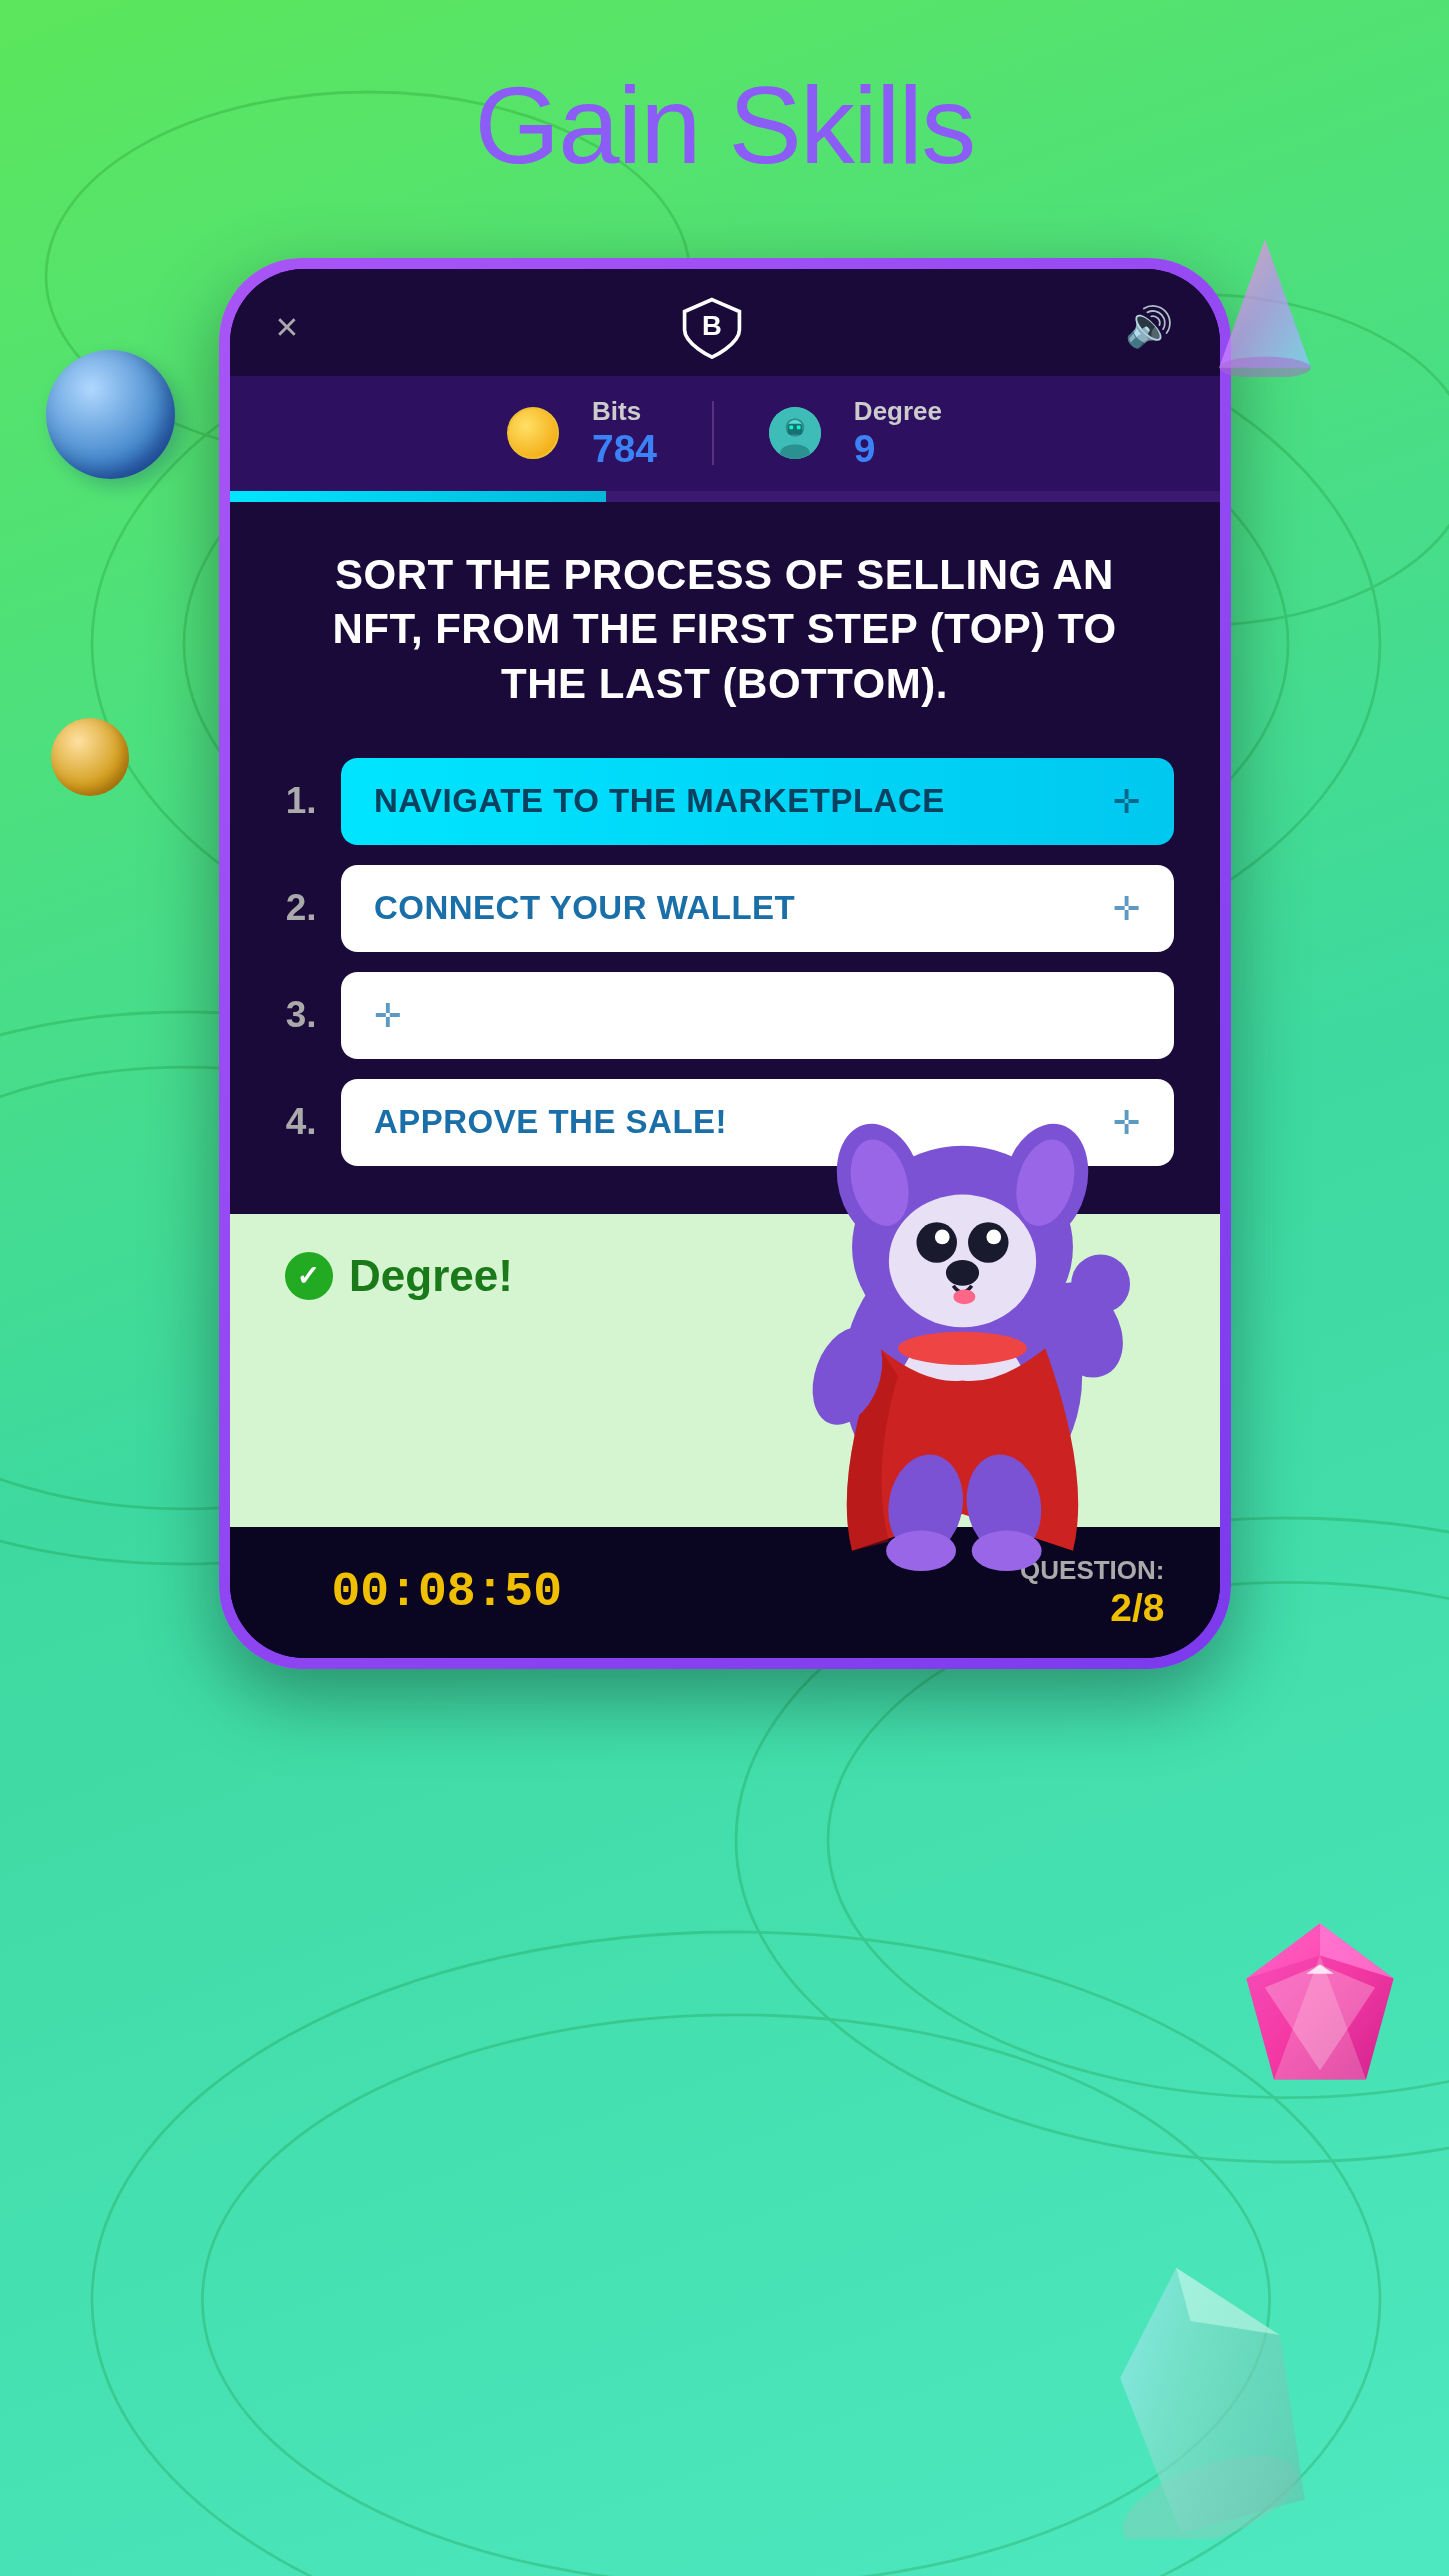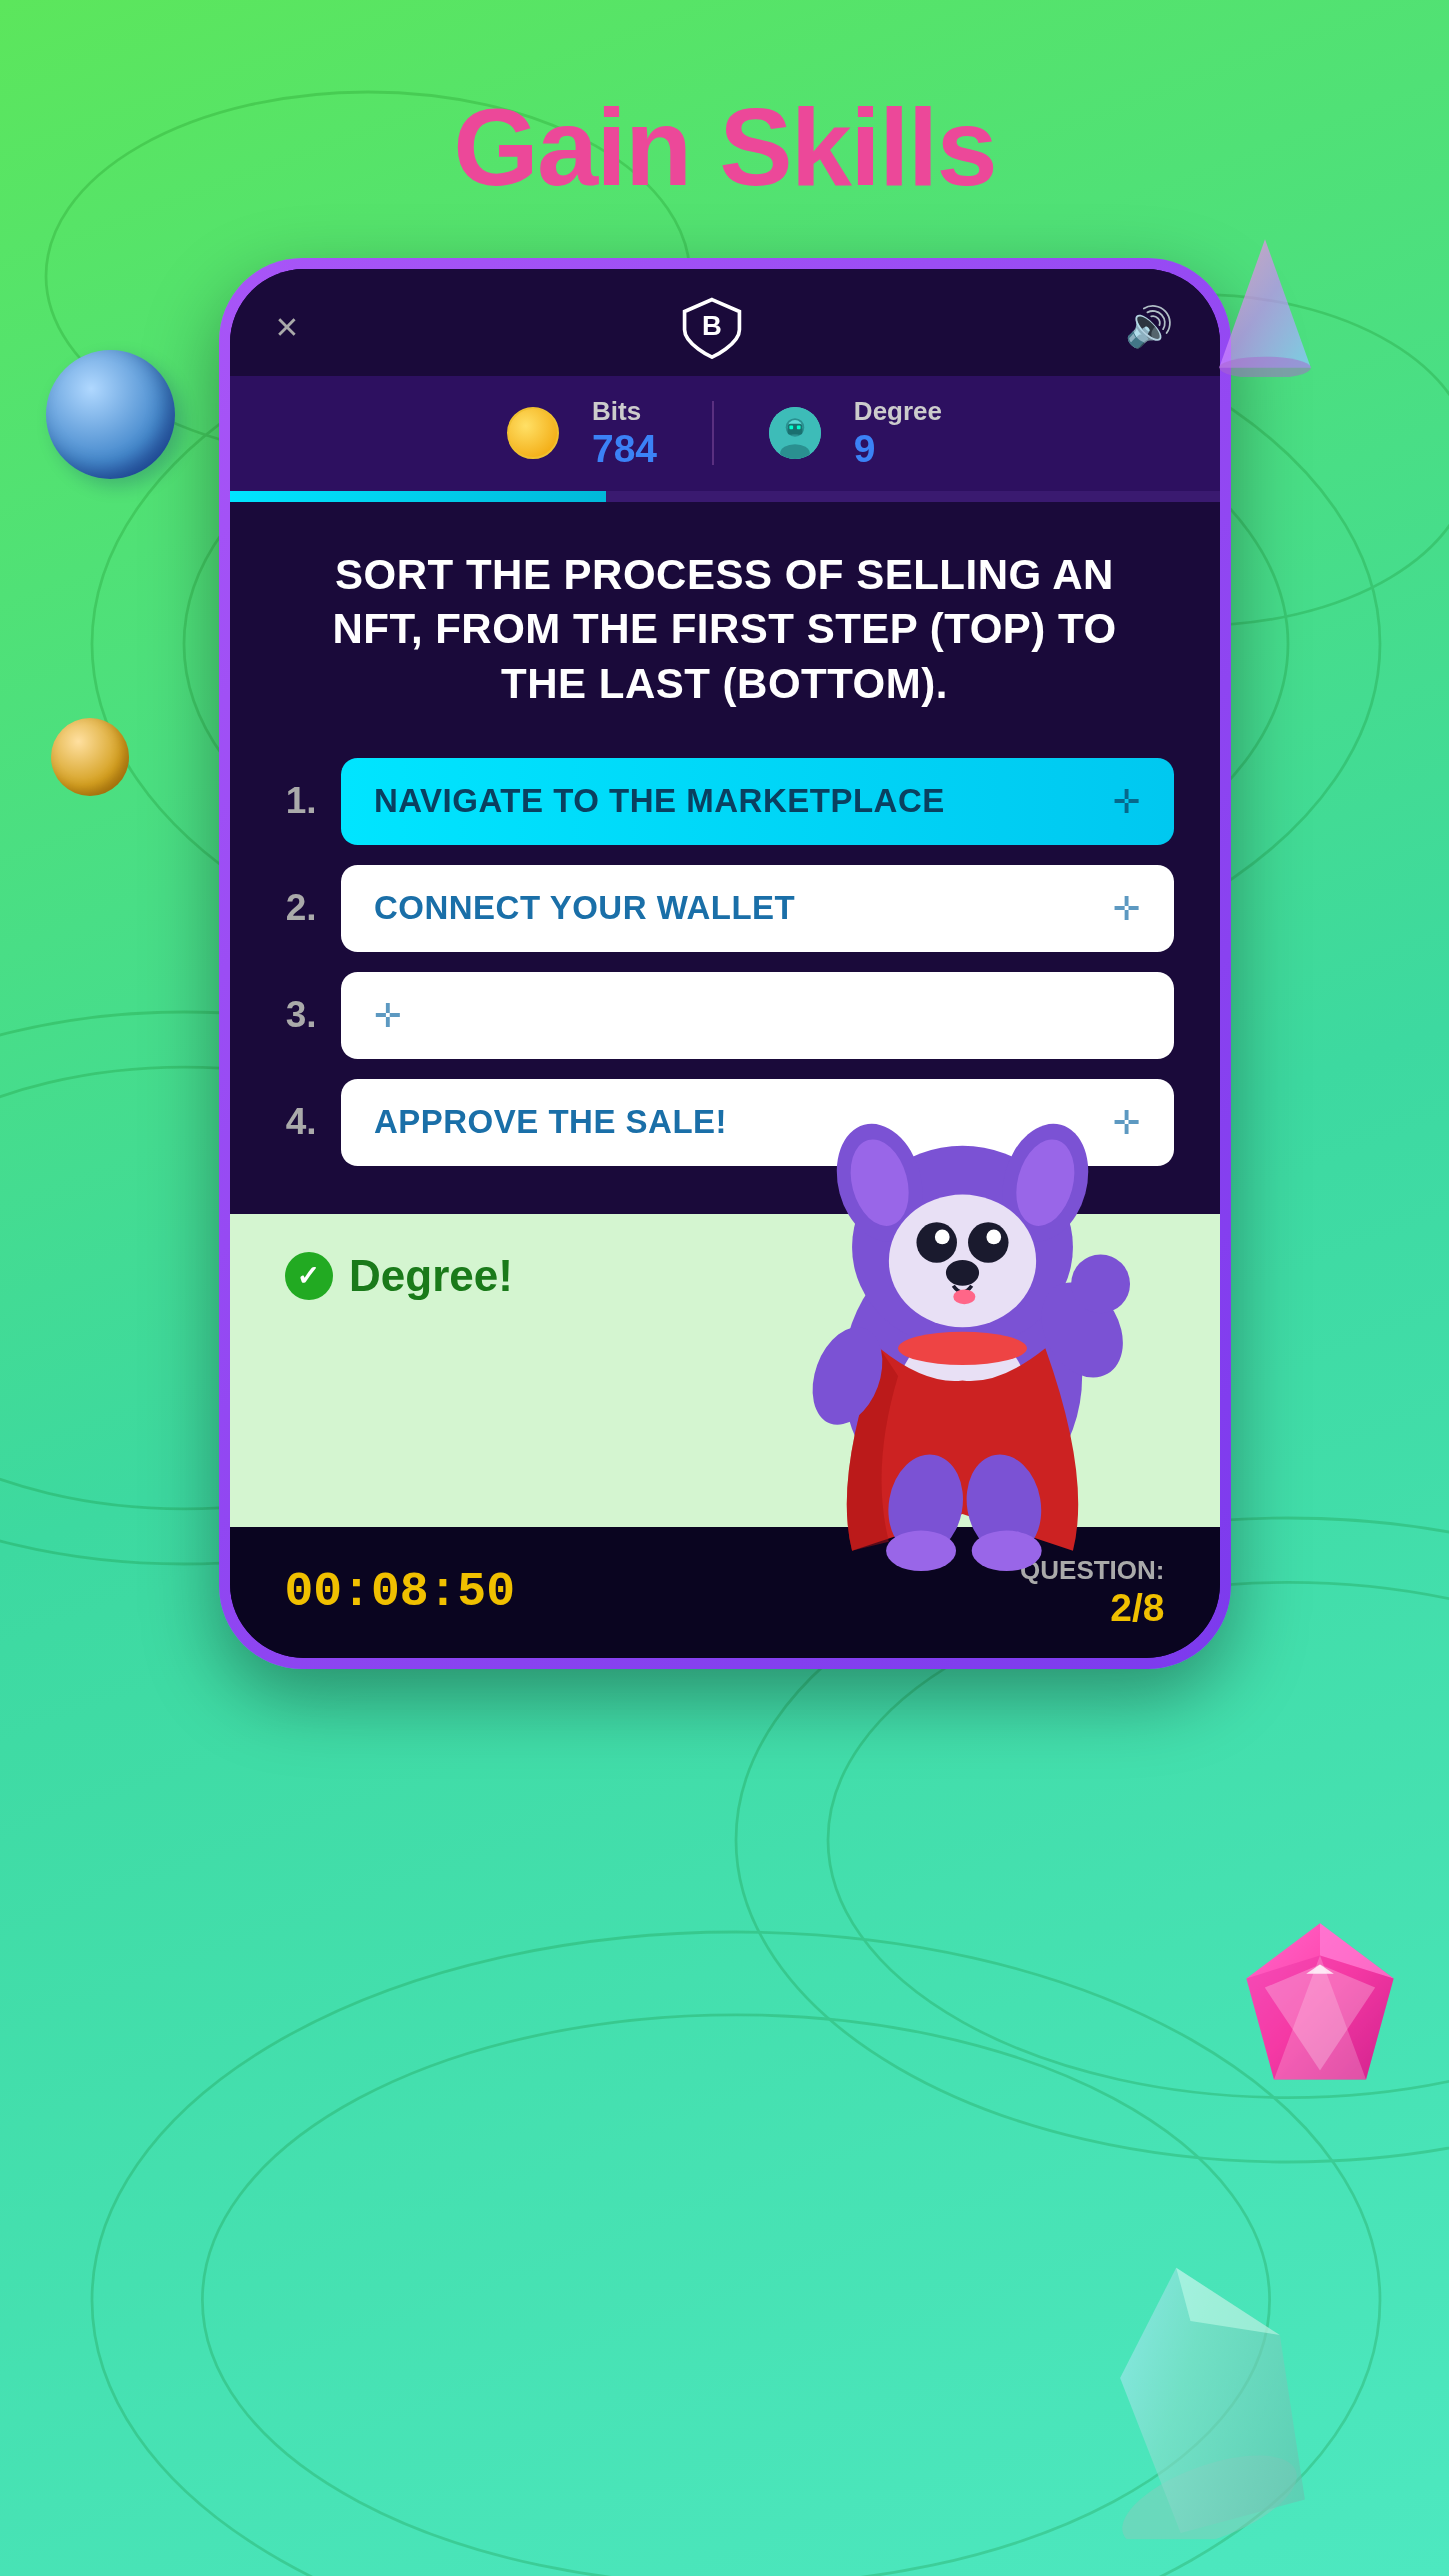--- a/index.html
+++ b/index.html
@@ -17,23 +17,23 @@
     .topo-bg {
       position: absolute;
       top: 0; left: 0; right: 0; bottom: 0;
       opacity: 0.18;
       pointer-events: none;
     }
 
     .page-title {
       text-align: center;
       font-size: 110px;
-      font-weight: 700;
-      color: #ec4899;
-      padding-top: 83px;
+      font-weight: 400;
+      color: #8b5cf6;
+      padding-top: 61px;
       letter-spacing: -1.8px;
       position: relative;
       z-index: 2;
     }
 
     
     .phone-wrapper {
       position: absolute;
       top: 258px;
       left: 50%;
@@ -295,20 +295,21 @@
       align-items: center;
       justify-content: space-between;
       padding: 28px 55px;
     }
 
     .timer-text {
       font-size: 48px;
       font-weight: 900;
       color: #f0c000;
       font-family: 'Courier New', monospace;
+      margin-left: 47px;
     }
 
     .question-counter {
       text-align: right;
     }
 
     .question-label {
       font-size: 26px;
       font-weight: 700;
       color: #aaa;

